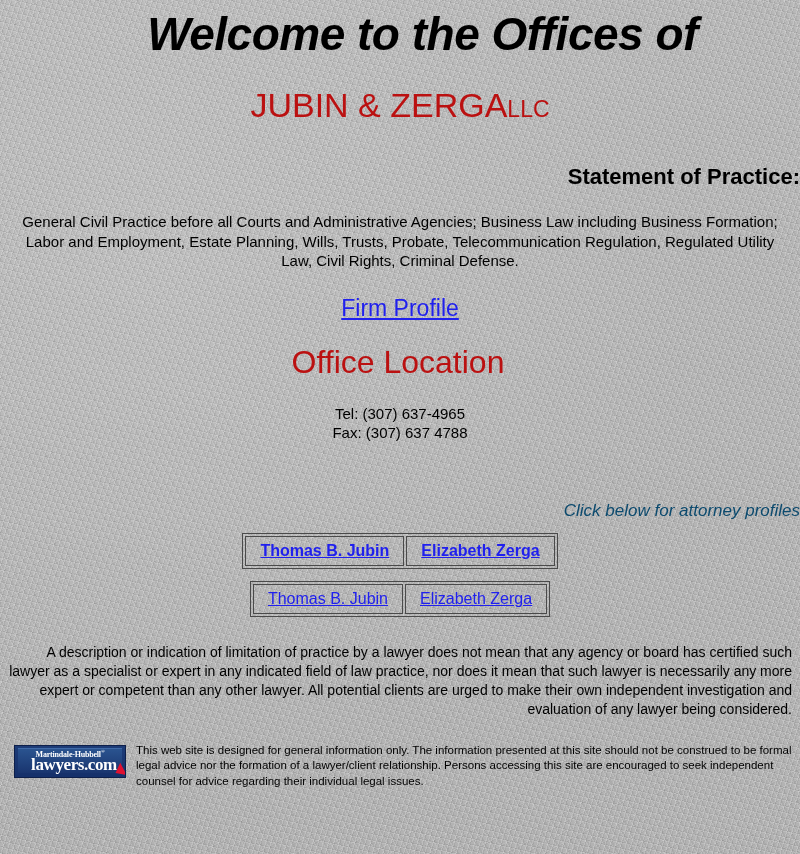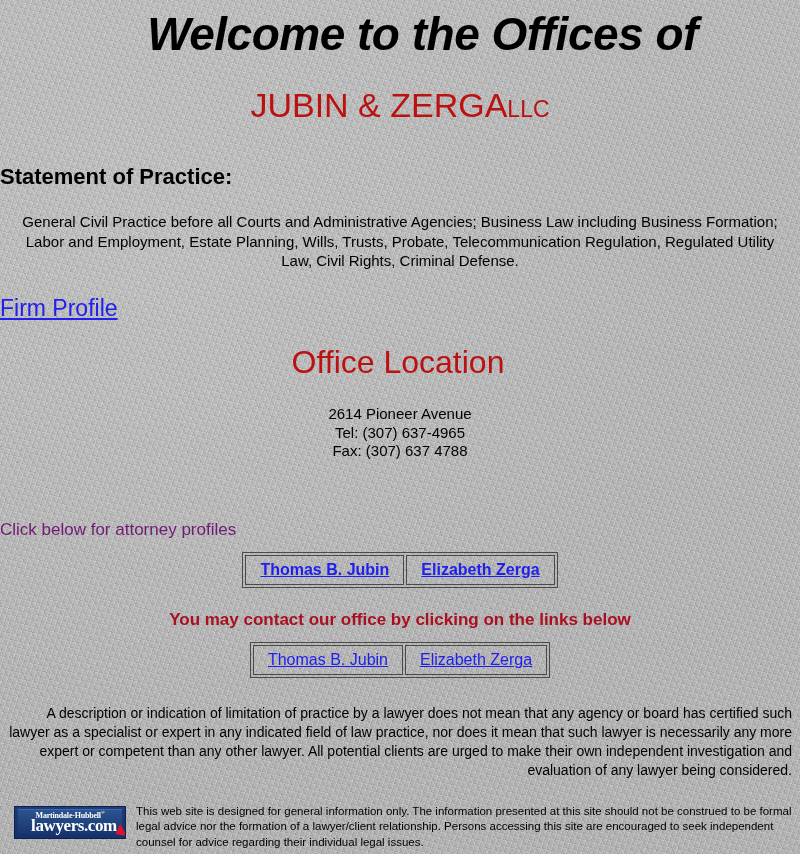--- a/index.html
+++ b/index.html
@@ -50,36 +50,36 @@
     color: #bb1111;
     line-height: 1.1;
   }
   h2.firmname .llc {
     font-size: 23px;
   }
 
   h3.statement {
     font-size: 22px;
     font-weight: bold;
-    text-align: left;
+    text-align: right;
     margin: 40px 0 16px 0;
     color: #000000;
   }
 
   p.practice {
     font-size: 15px;
     text-align: center;
     margin: 22px auto 16px auto;
     width: 780px;
     line-height: 1.3;
     color: #000000;
   }
 
   .firmprofile-wrap {
-    text-align: left;
+    text-align: center;
     margin: 24px 0 0 0;
   }
   a.firmprofile {
     font-size: 23px;
     color: #2020ee;
     text-decoration: underline;
   }
 
   h2.officeloc {
     font-size: 32px;
@@ -91,24 +91,25 @@
 
   .address {
     text-align: center;
     font-size: 15px;
     line-height: 1.25;
     margin: 24px 0 0 0;
     color: #000000;
   }
 
   .clickbelow {
-    text-align: left;
+    text-align: right;
     font-size: 17px;
-    color: #701a75;
+    color: #0c4a6e;
     margin: 59px 0 0 0;
+    font-style: italic;
   }
 
   .contactline {
     text-align: center;
     font-size: 17px;
     font-weight: bold;
     color: #a81020;
     margin: 22px 0 0 0;
   }
 
@@ -228,41 +229,39 @@
 
   <p class="practice">General Civil Practice before all Courts and Administrative Agencies; Business Law including Business Formation; Labor and Employment, Estate Planning, Wills, Trusts, Probate, Telecommunication Regulation, Regulated Utility Law, Civil Rights, Criminal Defense.</p>
 
   <div class="firmprofile-wrap">
     <a class="firmprofile" href="#">Firm Profile</a>
   </div>
 
   <h2 class="officeloc">Office Location</h2>
 
   <div class="address">
-    <div>2614 Pioneer Avenue</div>
     <div>Tel: (307) 637-4965</div>
     <div>Fax: (307) 637 4788</div>
   </div>
 
   <div class="clickbelow">Click below for attorney profiles</div>
 
   <table class="linktable bold">
     <tbody>
         <tr>
       <td>
         <a href="#">Thomas B. Jubin</a>
       </td>
       <td>
         <a href="#">Elizabeth Zerga</a>
       </td>
     </tr>
   </tbody>
     </table>
 
-  <div class="contactline">You may contact our office by clicking on the links below</div>
 
   <table class="linktable">
     <tbody>
         <tr>
       <td>
         <a href="#">Thomas B. Jubin</a>
       </td>
       <td>
         <a href="#">Elizabeth Zerga</a>
       </td>

